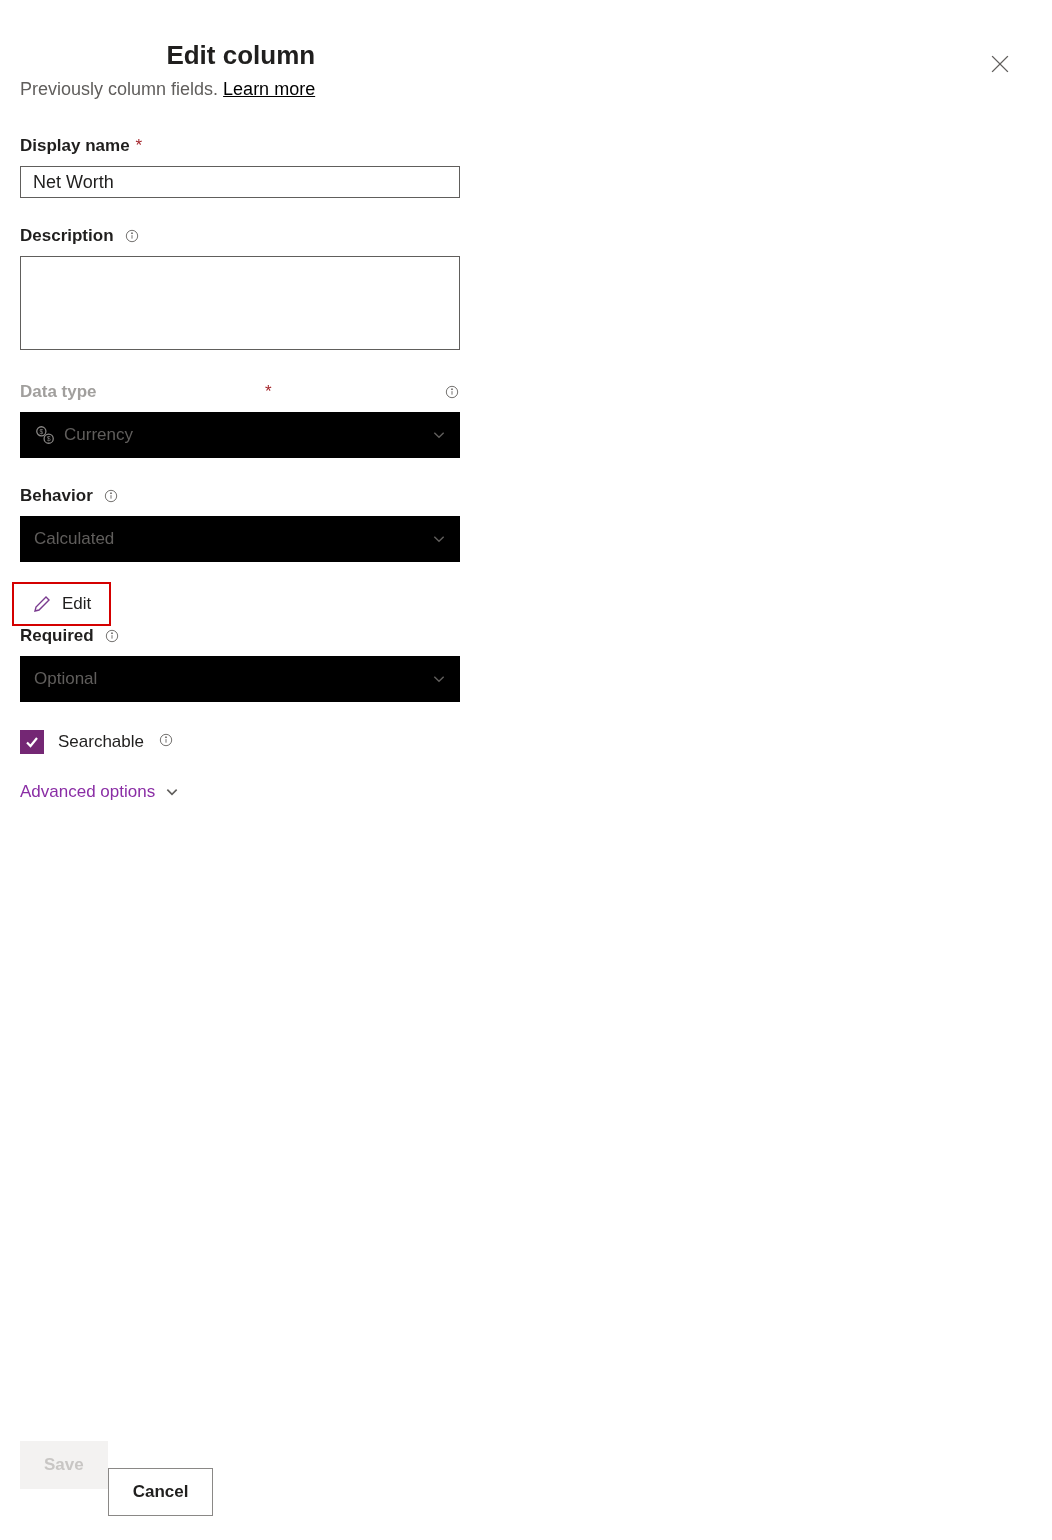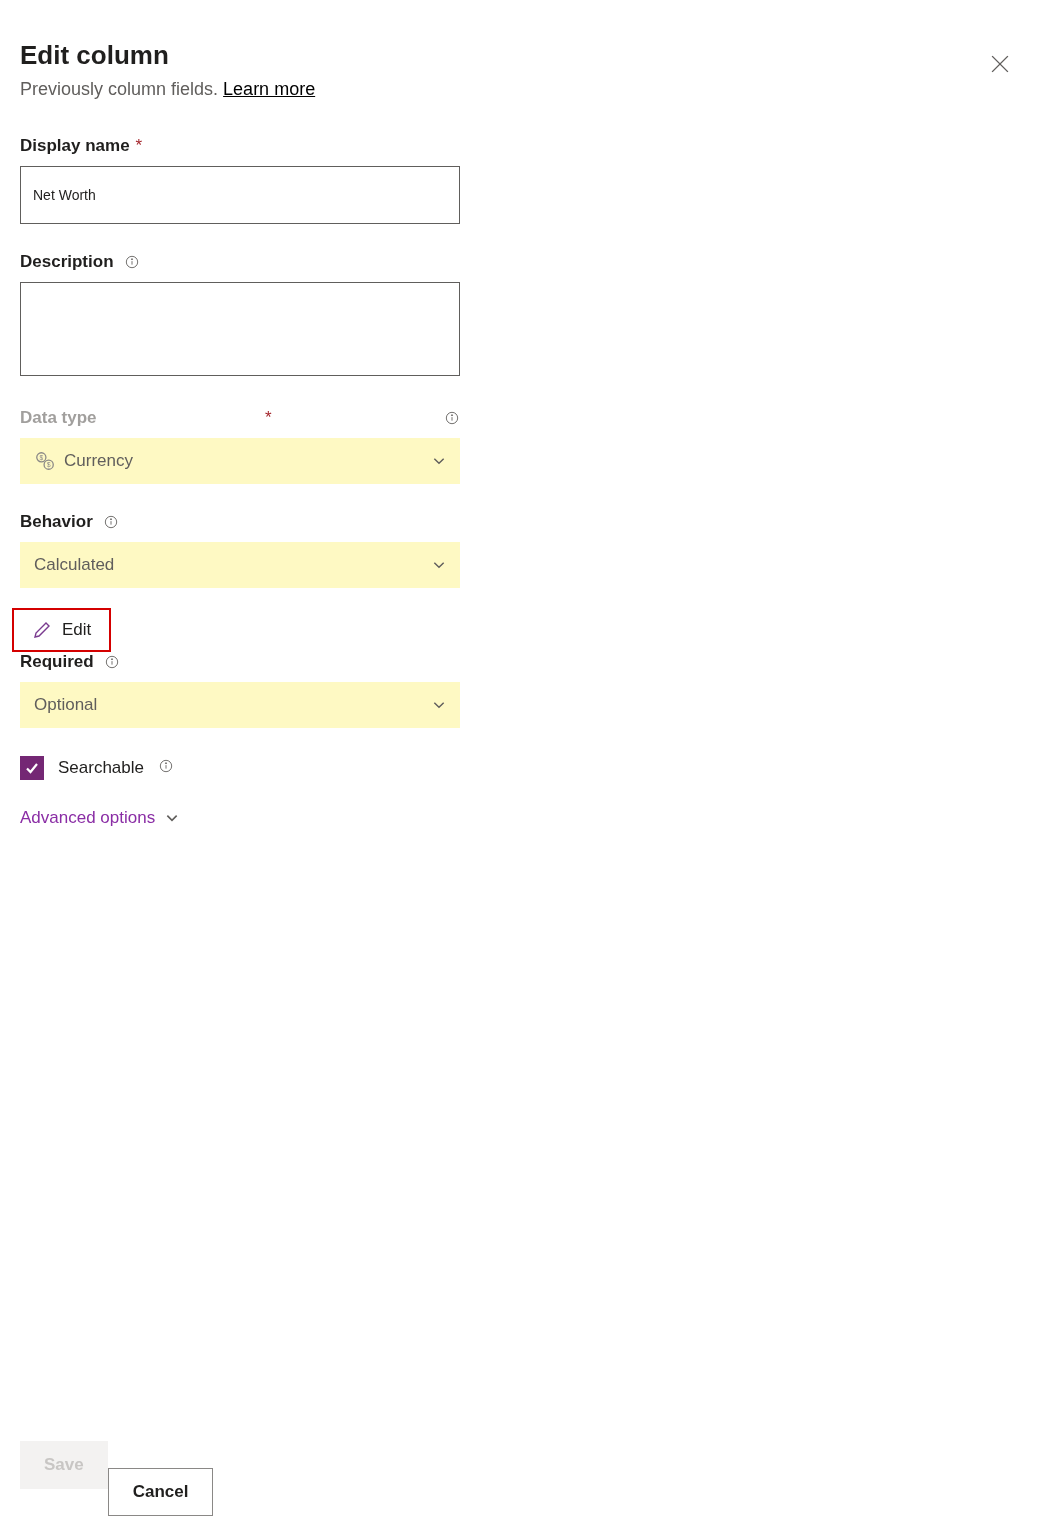--- a/index.html
+++ b/index.html
@@ -9,20 +9,21 @@
     color: #201f1e;
     width: 1052px;
     height: 1540px;
     position: relative;
     padding: 40px 20px 20px 20px;
   }
   .header {
     display: flex;
     justify-content: space-between;
     align-items: flex-start;
+    text-align: right;
   }
   .title {
     font-size: 26px;
     font-weight: 600;
     color: #201f1e;
     margin-bottom: 8px;
   }
   .subtitle {
     font-size: 18px;
     color: #605e5c;
@@ -65,42 +66,42 @@
     display: inline-flex;
     align-items: center;
     justify-content: center;
     color: #605e5c;
     cursor: help;
     margin-left: 4px;
   }
   .info-icon svg { width: 14px; height: 14px; }
   .text-input {
     width: 100%;
-    height: 58px;
+    height: 32px;
     border: 1px solid #605e5c;
     background: #fff;
     padding: 0 12px;
-    font-size: 14px;
+    font-size: 18px;
     color: #201f1e;
     outline: none;
   }
   .textarea-input {
     width: 100%;
     height: 94px;
     border: 1px solid #605e5c;
     background: #fff;
     padding: 10px 12px;
     font-size: 17px;
     resize: none;
     outline: none;
   }
   .dropdown {
     width: 100%;
     height: 46px;
-    background: #fef9c3;
+    background: #000000;
     display: flex;
     align-items: center;
     justify-content: space-between;
     padding: 0 14px;
     cursor: pointer;
     color: #605e5c;
     font-size: 17px;
   }
   .dropdown.disabled { cursor: default; }
   .dropdown-text { display: flex; align-items: center; gap: 8px; }

